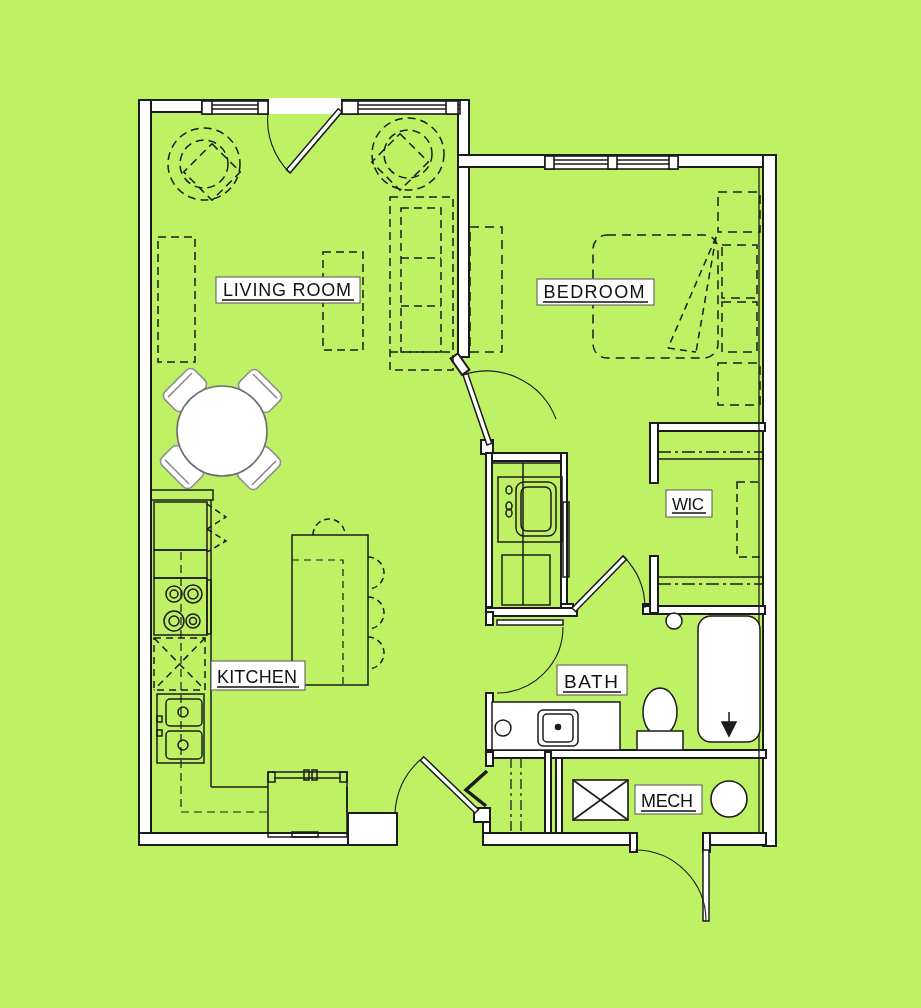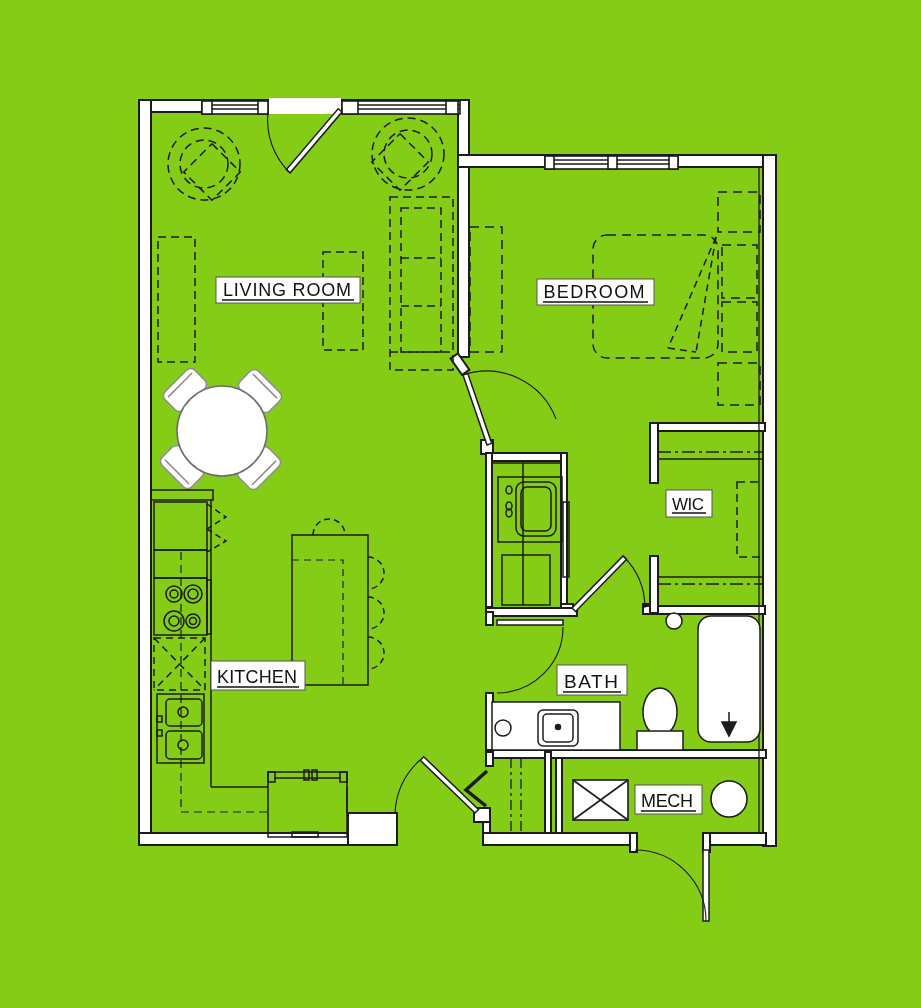--- a/index.html
+++ b/index.html
@@ -1,16 +1,16 @@
 <!DOCTYPE html>
 <html><head>
 <meta charset="utf-8">
 <style>
   html,body{margin:0;padding:0;background:#ffffff;}
-  .plan-wrap{position:relative;width:921px;height:1008px;background:#84cc16;overflow:hidden;
+  .plan-wrap{position:relative;width:921px;height:1008px;background:#bef264;overflow:hidden;
              font-family:"Liberation Sans", sans-serif;}
   svg{position:absolute;left:0;top:0;}
   svg text{font-family:"Liberation Sans", sans-serif;fill:#111;letter-spacing:2px;}
 </style>
 </head>
 <body>
 
 <div class="plan-wrap">
 <svg width="921" height="1008" viewBox="0 0 921 1008">
 

